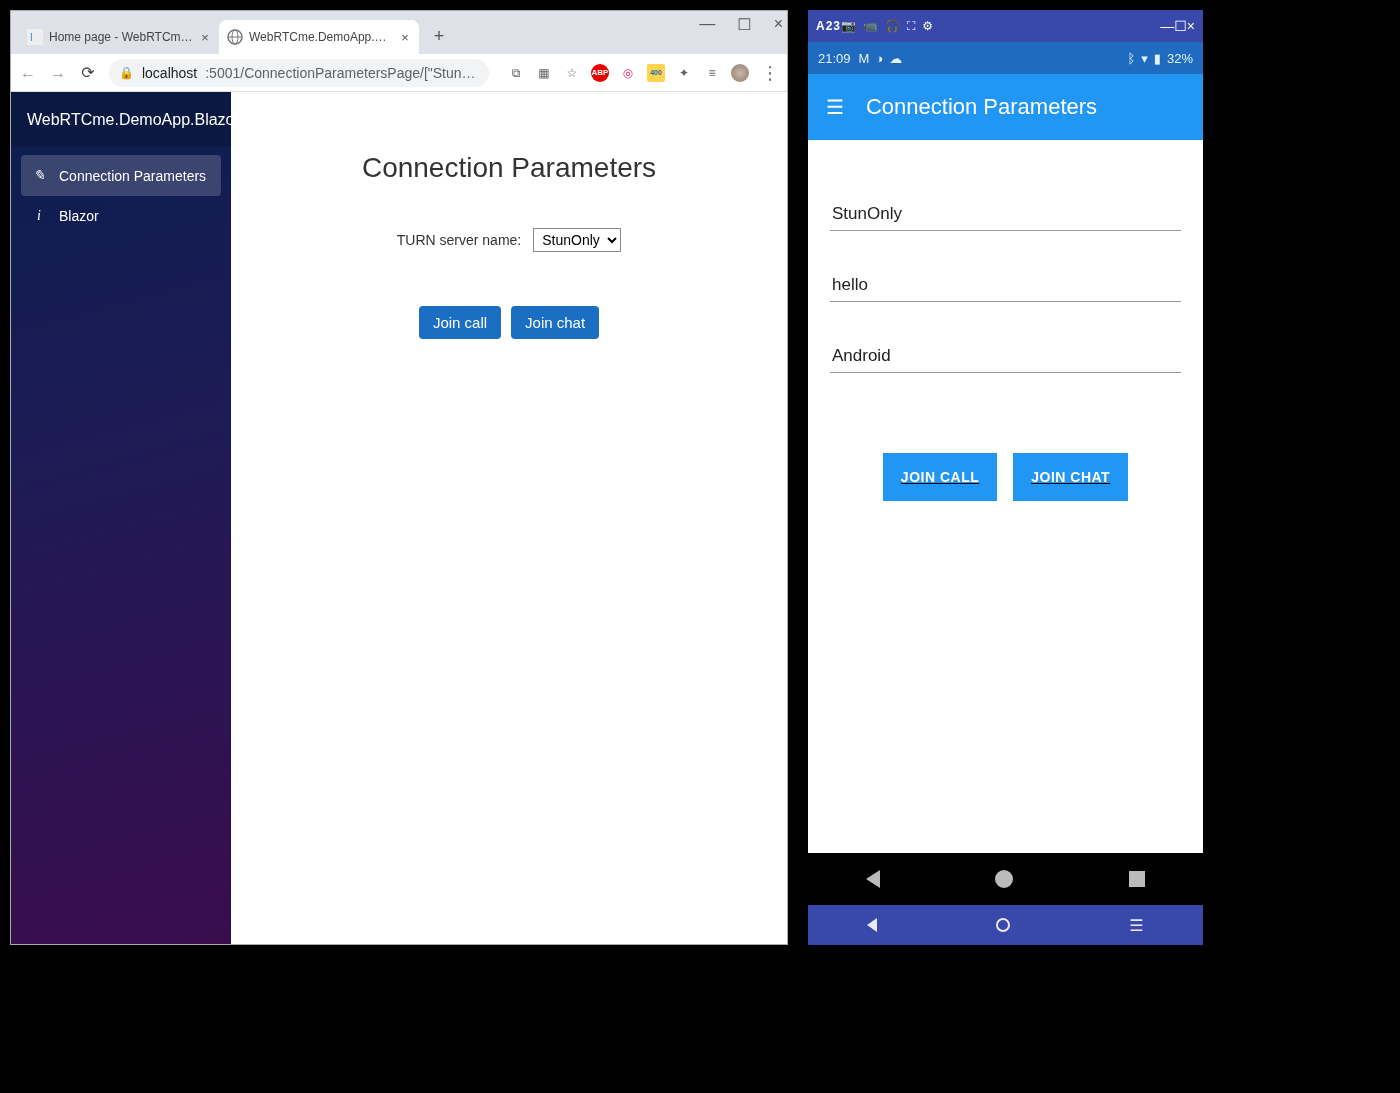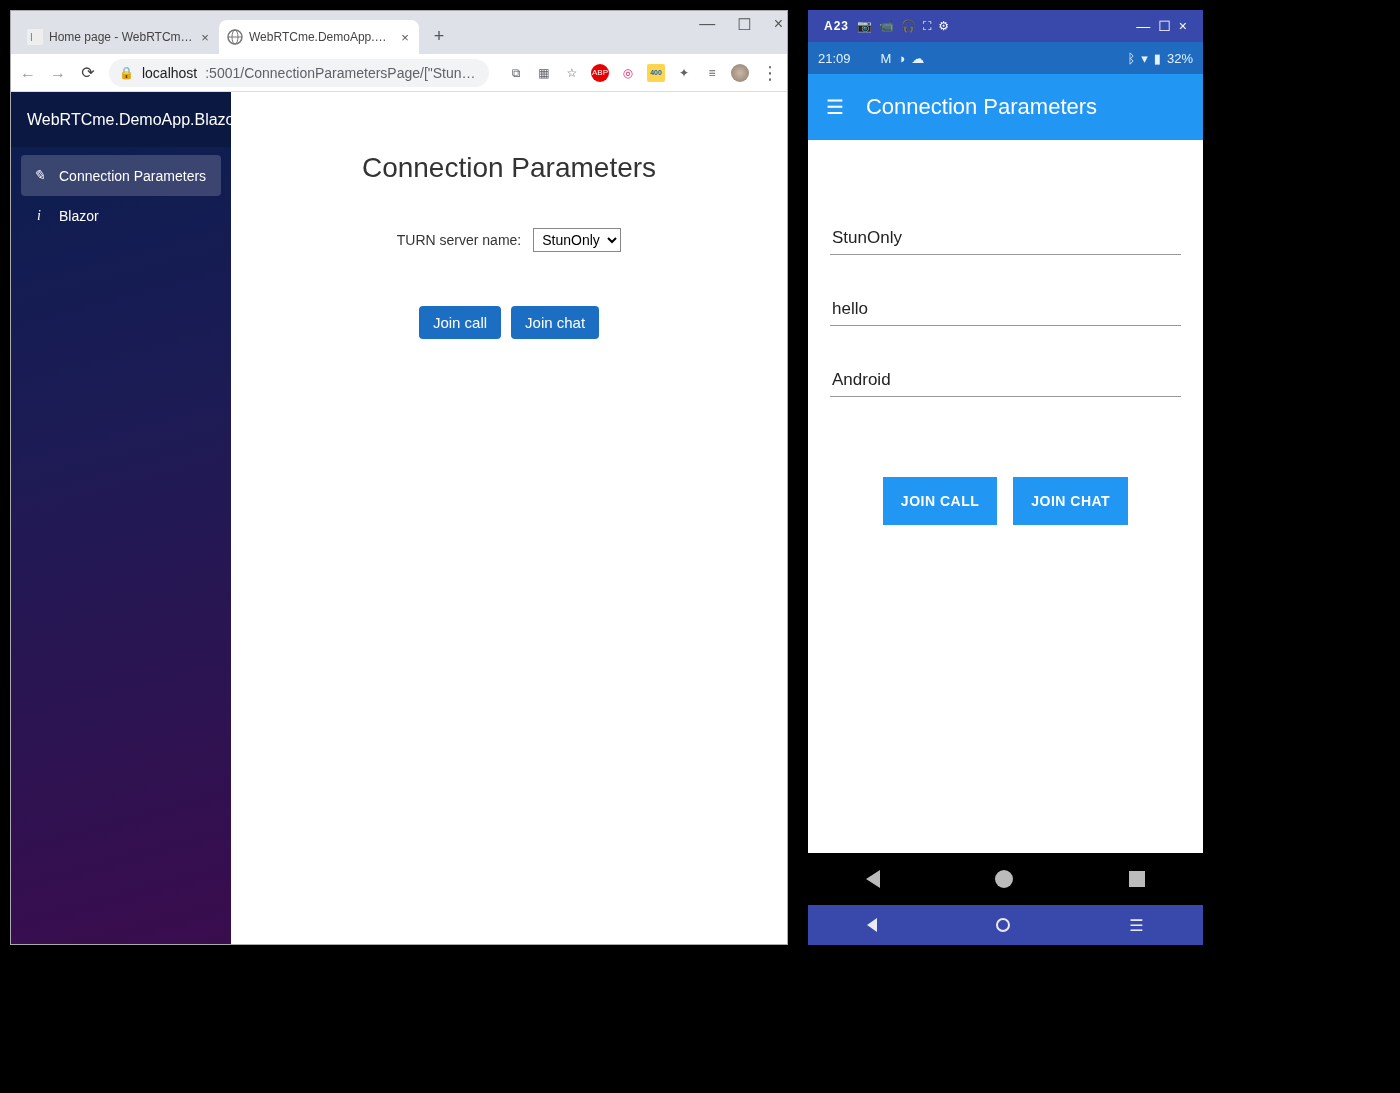--- a/index.html
+++ b/index.html
@@ -51,37 +51,37 @@
   .form-row > * { display: table-cell; padding: 4px 6px; vertical-align: middle; }
   .form-row label { text-align: right; font-size: 14px; white-space: nowrap; }
   .form-row select, .form-row input { font-size: 14px; padding: 2px 4px; border: 1px solid #888; background: #fff; }
   .form-row input { width: 178px; }
 
   .btn-row { text-align: center; margin-top: 50px; display: flex; gap: 10px; justify-content: center; }
   .blazor-btn { background: #1b6ec2; color: #fff; border: none; padding: 8px 14px; font-size: 15px; border-radius: 4px; cursor: pointer; }
 
   
   .emu-window { width: 395px; display: flex; flex-direction: column; }
-  .emu-titlebar { height: 32px; background: #3949ab; display: flex; align-items: center; padding: 0 16px; color: #fff; font-size: 12px; gap: 8px; }
+  .emu-titlebar { height: 32px; background: #3949ab; display: flex; align-items: center; padding: 0 8px; color: #fff; font-size: 12px; gap: 0; }
   .emu-titlebar .emu-name { font-weight: bold; letter-spacing: 1px; }
   .emu-titlebar .emu-icons { display: flex; gap: 7px; font-size: 12px; }
   .emu-titlebar .spacer { flex: 1; }
   .emu-titlebar .win-ctrl { cursor: pointer; font-size: 14px; }
 
   .phone { flex: 1; display: flex; flex-direction: column; background: #fff; }
-  .statusbar { height: 32px; background: #1e6bc0; color: #e3f2fd; display: flex; align-items: center; padding: 0 10px; font-size: 13px; gap: 24px; }
+  .statusbar { height: 32px; background: #1e6bc0; color: #e3f2fd; display: flex; align-items: center; padding: 0 10px; font-size: 13px; gap: 2px; }
   .statusbar .clock { font-weight: 500; }
   .statusbar .sb-icons-left { display: flex; gap: 6px; margin-left: 6px; }
   .statusbar .flex { flex: 1; }
   .statusbar .sb-icons-right { display: flex; gap: 6px; align-items: center; }
 
   .app-bar { height: 66px; background: #2196f3; color: #fff; display: flex; align-items: center; padding: 0 18px; gap: 22px; font-size: 22px; }
   .app-bar .ham { cursor: pointer; font-size: 20px; }
 
-  .android-main { flex: 1; padding: 44px 22px 0; }
+  .android-main { flex: 1; padding: 20px 22px 0; text-decoration: underline; }
   .md-input { border: none; border-bottom: 1px solid #999; width: 100%; font-size: 17px; padding: 10px 2px 6px; margin-top: 34px; outline: none; color: #222; }
   .md-input::placeholder { color: #888; }
 
   .md-btn-row { display: flex; gap: 16px; justify-content: center; margin-top: 80px; }
   .md-btn { background: #2196f3; color: #fff; border: none; padding: 16px 18px; font-size: 14px; font-weight: 600; letter-spacing: .5px; cursor: pointer; }
 
   .nav-bar-black { height: 52px; background: #000; display: flex; align-items: center; justify-content: space-around; color: #bbb; font-size: 18px; }
   .nav-bar-black .tri { width: 0; height: 0; border-top: 9px solid transparent; border-bottom: 9px solid transparent; border-right: 14px solid #bbb; cursor: pointer; }
   .nav-bar-black .circ { width: 18px; height: 18px; background: #bbb; border-radius: 50%; cursor: pointer; }
   .nav-bar-black .sq { width: 16px; height: 16px; background: #bbb; cursor: pointer; }
@@ -137,21 +137,21 @@
       <span class="nav-ico enabled">⟳</span>
       <div class="addr-box">
         <span class="lock">🔒</span>
         <span class="url-host">localhost</span>
         <span class="url-path">:5001/ConnectionParametersPage/["StunOnly","Xirsys...</span>
       </div>
       <div class="ext-icons">
         <div style="color:#5f6368">⧉</div>
         <div style="color:#5f6368">▦</div>
         <div style="color:#5f6368">☆</div>
-        <div style="background:#e60000;color:#fff;border-radius:50%;font-size:8px;font-weight:normal">ABP</div>
+        <div style="background:#e60000;color:#fff;border-radius:50%;font-size:8px;font-weight:bold">ABP</div>
         <div style="color:#e91e63">◎</div>
         <div style="background:#ffd54f;color:#1565c0;font-size:7px;font-weight:bold;border-radius:2px">400</div>
         <div style="color:#5f6368">✦</div>
         <div style="color:#5f6368">≡</div>
         <div style="background:radial-gradient(circle,#c9b8a8,#8d7b6a);border-radius:50%"></div>
       </div>
       <span class="menu-dots">⋮</span>
     </div>
 
     <div class="app-body">

